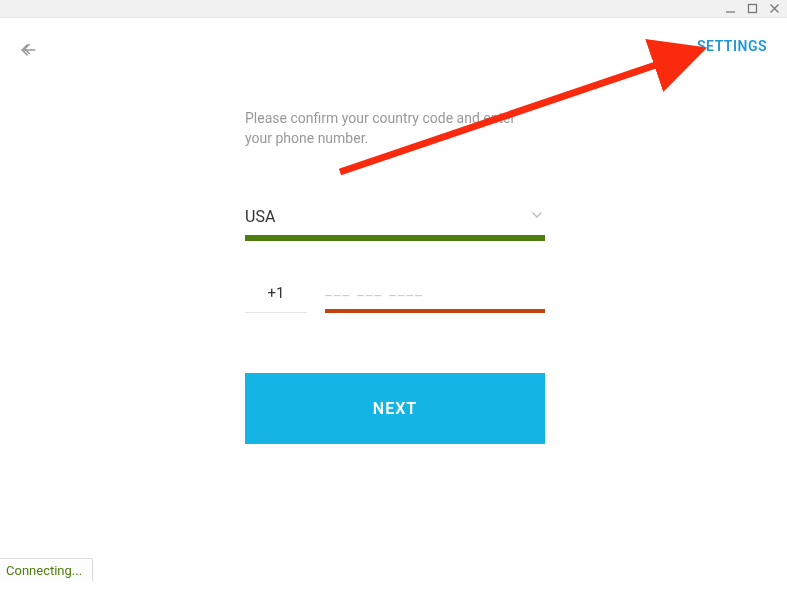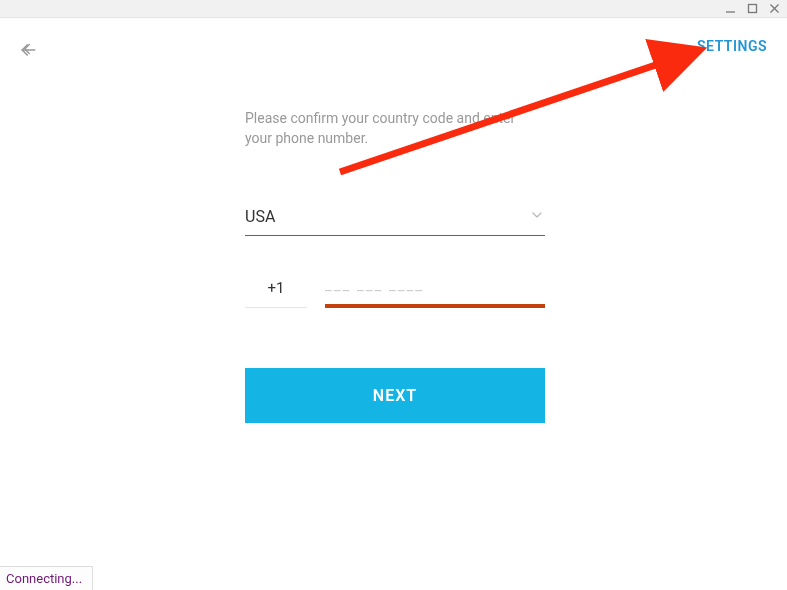--- a/index.html
+++ b/index.html
@@ -72,21 +72,21 @@
     .subtitle {
       font-size: 14px;
       color: #999;
       line-height: 1.45;
       margin-bottom: 58px;
     }
     .country-select {
       display: flex;
       justify-content: space-between;
       align-items: center;
-      border-bottom: 1px solid #4d7c0f;
+      border-bottom: 6px solid #4d7c0f;
       padding-bottom: 8px;
       cursor: pointer;
     }
     .country-name {
       font-size: 16px;
       color: #333;
     }
     .chevron {
       color: #bbb;
     }
@@ -118,37 +118,37 @@
     .phone-input::placeholder {
       color: #ccc;
       letter-spacing: 2px;
     }
     .next-btn {
       width: 100%;
       margin-top: 60px;
       background: #14b4e5;
       color: #fff;
       border: none;
-      height: 55px;
+      height: 71px;
       font-size: 16px;
       font-weight: 600;
       letter-spacing: 1px;
       cursor: pointer;
     }
     .connecting-toast {
       position: absolute;
       left: 0;
-      bottom: 0;
+      bottom: 8px;
       background: #fdfdfd;
       border: 1px solid #ddd;
       border-left: none;
       border-bottom: none;
       padding: 4px 10px 4px 6px;
       font-size: 13px;
-      color: #701a75;
+      color: #4d7c0f;
     }
     .annotation-arrow {
       position: absolute;
       pointer-events: none;
       z-index: 100;
     }
   </style>
 </head>
 <body>
 

